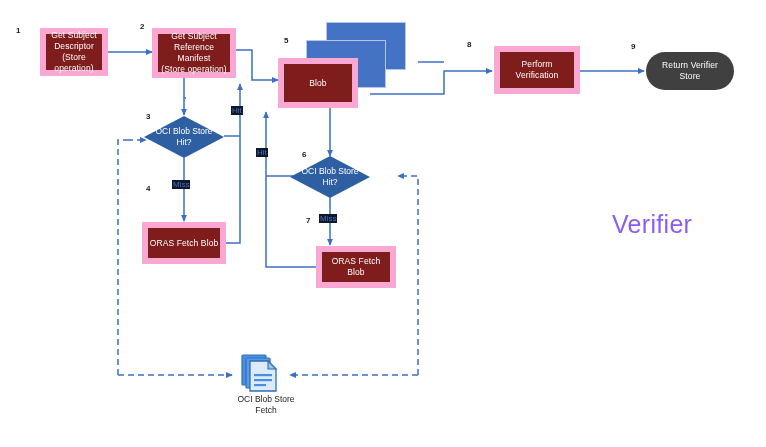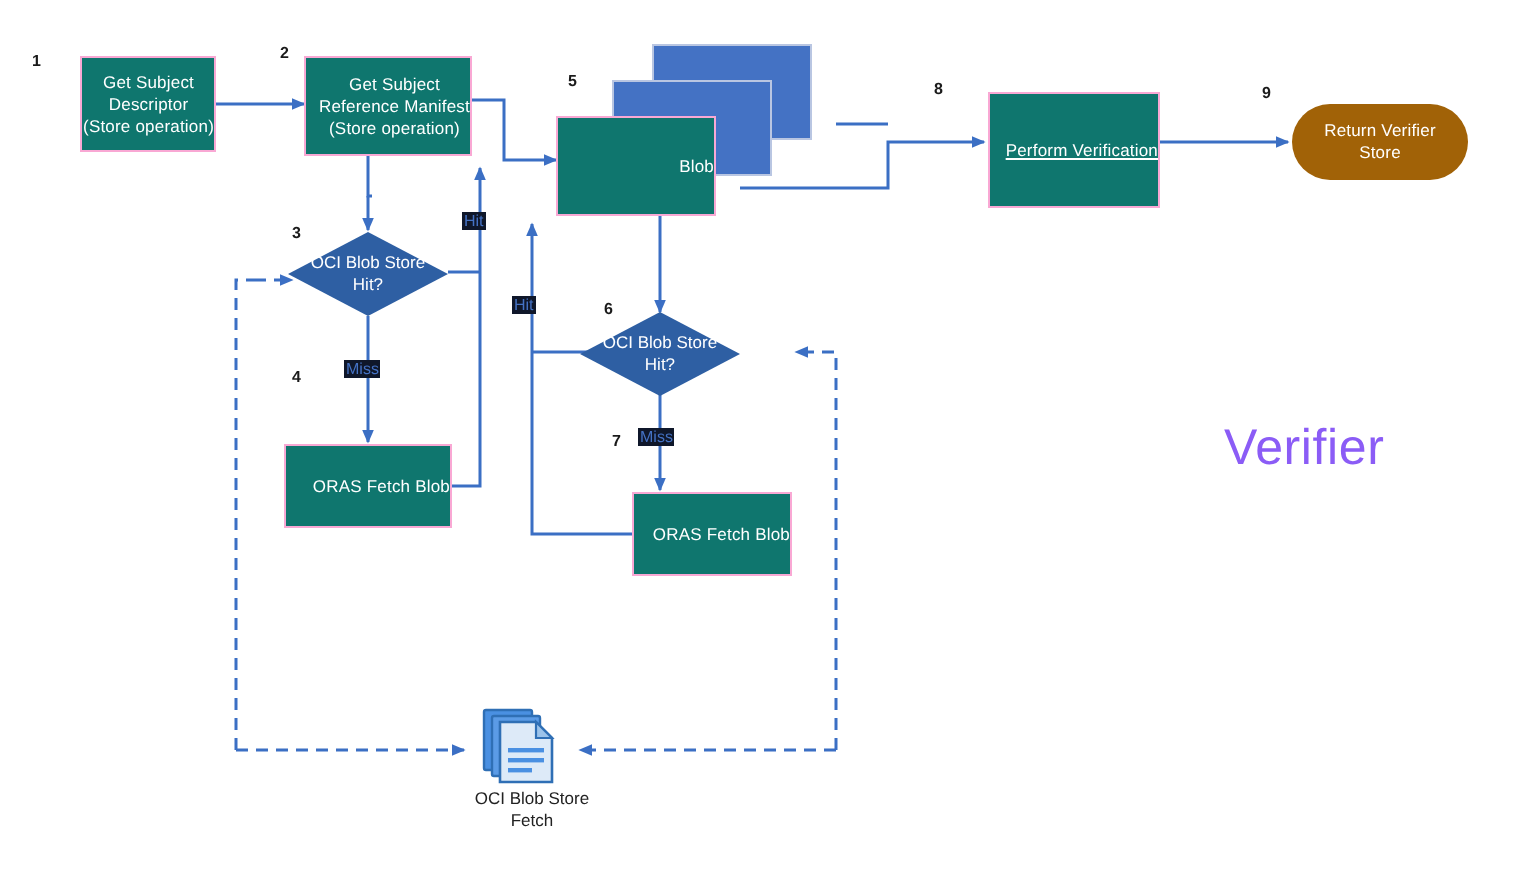--- a/index.html
+++ b/index.html
@@ -4,23 +4,23 @@
 <style>
   html,body{margin:0;padding:0;background:#ffffff;}
   body{width:766px;height:447px;position:relative;overflow:hidden;
        font-family:"Liberation Sans", sans-serif;}
   #canvas{position:absolute;left:0;top:0;width:766px;height:447px;}
   svg#wires{position:absolute;left:0;top:0;width:766px;height:447px;overflow:visible;}
 
   .node{position:absolute;box-sizing:border-box;display:flex;align-items:center;
         justify-content:center;text-align:center;color:#ffffff;font-size:8.5px;
         line-height:11px;letter-spacing:.1px;}
-  .rect{background:#0f766e;border:1px solid #f9a8d4;justify-content:flex-end;}
+  .rect{background:#7f1d1d;border:6px solid #f9a8d4;}
   .shadowrect{background:#4472C4;border:1px solid #b9c6e2;}
-  .pill{background:#a16207;border-radius:999px;}
+  .pill{background:#404040;border-radius:999px;}
   .diamond-wrap{position:absolute;}
   .diamond-shape{position:absolute;left:0;top:0;width:100%;height:100%;
         background:#2E5FA3;clip-path:polygon(50% 0,100% 50%,50% 100%,0 50%);}
   .diamond-label{position:absolute;left:0;top:0;width:100%;height:100%;
         display:flex;align-items:center;justify-content:center;color:#fff;
         font-size:8.5px;line-height:11px;text-align:center;}
 
   .numlbl{position:absolute;font-size:8px;color:#1a1a1a;font-weight:700;}
   .edgelbl{position:absolute;font-size:8px;color:#4472C4;background:#0f172a;
         padding:0 1px;}
@@ -137,21 +137,21 @@
       </div>
     </div>
   </div>
 
   <div class="numlbl" style="left:306px;top:216px;">7</div>
   <div class="node rect" style="left:316px;top:246px;width:80px;height:42px;">
     <span>ORAS Fetch Blob</span>
   </div>
 
   <div class="numlbl" style="left:467px;top:40px;">8</div>
-  <div class="node rect" style="left:494px;top:46px;width:86px;height:58px;text-decoration:underline;">
+  <div class="node rect" style="left:494px;top:46px;width:86px;height:48px;">
     <span>Perform Verification</span>
   </div>
 
   <div class="numlbl" style="left:631px;top:42px;">9</div>
   <div class="node pill" style="left:646px;top:52px;width:88px;height:38px;">
     <div>
       <div>Return Verifier</div>
       <div>Store</div>
     </div>
   </div>

